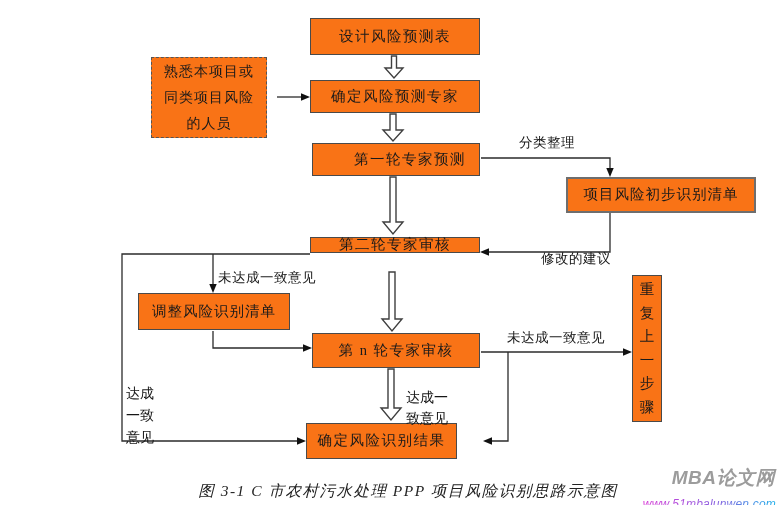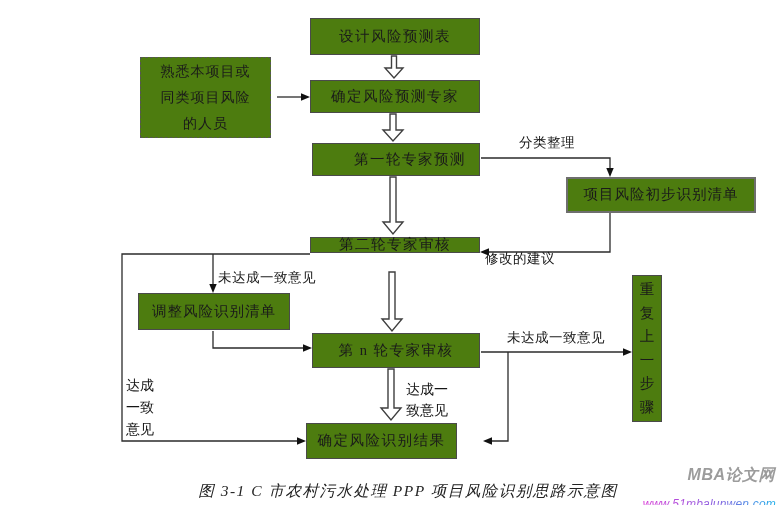--- a/index.html
+++ b/index.html
@@ -5,40 +5,40 @@
   html,body{margin:0;padding:0;background:#fff;}
   .stage{
     position:relative;width:780px;height:505px;background:#ffffff;overflow:hidden;
     font-family:"Liberation Serif","DejaVu Serif",serif;color:#1a1a1a;
   }
   .wires{position:absolute;left:0;top:0;width:780px;height:505px;}
   .wires .ln{fill:none;stroke:#2b2b2b;stroke-width:1.3px;}
   .wires .ah{fill:#111;stroke:none;}
   .wires .block{fill:#ffffff;stroke:#3f3f3f;stroke-width:1.4px;}
   .node{
-    position:absolute;box-sizing:border-box;background:#4d7c0f;
+    position:absolute;box-sizing:border-box;background:#f97316;
     border:1.6px solid #4a4a4a;
     display:flex;align-items:center;justify-content:center;
     font-size:14.5px;letter-spacing:1.5px;text-align:center;line-height:1.2;
   }
   .node.gray{border:2px solid #6e6e6e;margin-left:48px;}
   .node.dashedbox{border:1.6px dashed #555;font-size:14px;letter-spacing:1px;}
   .node.dashedbox .inner{width:100px;line-height:26px;white-space:normal;}
   .node.vertical .inner{width:16px;line-height:23.5px;letter-spacing:0;white-space:normal;font-size:14.5px;}
   .lbl{
     position:absolute;font-size:13.5px;letter-spacing:.5px;white-space:nowrap;color:#161616;
   }
-  .lbl.wrap{white-space:normal;text-align:center;}
+  .lbl.wrap{white-space:normal;text-align:center;margin-top:8px;}
   .caption{
     position:absolute;left:0;top:481px;width:780px;padding-left:36px;box-sizing:border-box;
     text-align:center;font-size:15.5px;font-style:italic;letter-spacing:1.5px;color:#222;
   }
   .wm-name{
     position:absolute;right:5px;top:465px;font-family:"Liberation Sans","DejaVu Sans",sans-serif;
-    font-size:16px;font-weight:bold;font-style:italic;color:#9c9c9c;letter-spacing:.5px;
+    font-size:19px;font-weight:bold;font-style:italic;color:#9c9c9c;letter-spacing:.5px;
   }
   .wm-url{
     position:absolute;right:4px;top:497px;font-family:"Liberation Sans","DejaVu Sans",sans-serif;
     font-size:12px;font-style:italic;color:#9a4fd8;letter-spacing:.2px;
   }
   @supports ((-webkit-background-clip: text) or (background-clip: text)){
     .wm-url{
       background:linear-gradient(90deg,#d63ad6 0%,#8a62e0 55%,#1fb0ea 100%);
       -webkit-background-clip:text;background-clip:text;color:transparent;
     }
@@ -88,21 +88,21 @@
     <path class="block" d="M390,114 V130 H383 L393,141 L403,130 H396 V114 Z"></path>
     <path class="block" d="M390,177 V222 H383 L393,234 L403,222 H396 V177 Z"></path>
     <path class="block" d="M389,272 V319 H382 L392,331 L402,319 H395 V272 Z"></path>
     <path class="block" d="M388,369 V408 H381 L391,420 L401,408 H394 V369 Z"></path>
   </svg>
 
   <div class="node" style="left:310px;top:18px;width:170px;height:37px;">
     <span class="inner">设计风险预测表</span>
   </div>
 
-  <div class="node dashedbox" style="left:140px;top:57px;width:131px;height:81px;">
+  <div class="node dashedbox" style="left:151px;top:57px;width:116px;height:81px;">
     <span class="inner">熟悉本项目或同类项目风险的人员</span>
   </div>
 
   <div class="node" style="left:310px;top:80px;width:170px;height:33px;">
     <span class="inner">确定风险预测专家</span>
   </div>
 
   <div class="node" style="left:312px;top:143px;width:168px;height:33px;padding-left:28px;">
     <span class="inner">第一轮专家预测</span>
   </div>
@@ -126,21 +126,21 @@
   <div class="node" style="left:312px;top:333px;width:168px;height:35px;">
     <span class="inner">第 n 轮专家审核</span>
   </div>
 
   <div class="node" style="left:306px;top:423px;width:151px;height:36px;">
     <span class="inner">确定风险识别结果</span>
   </div>
 
   <div class="lbl" style="left:519px;top:134px;">分类整理</div>
 
-  <div class="lbl" style="left:485px;top:250px;width:126px;text-align:left;">修改的建议</div>
+  <div class="lbl" style="left:485px;top:250px;width:126px;text-align:right;">修改的建议</div>
 
   <div class="lbl" style="left:218px;top:269px;">未达成一致意见</div>
 
   <div class="lbl" style="left:507px;top:329px;">未达成一致意见</div>
 
   <div class="lbl wrap" style="left:126px;top:375px;width:32px;line-height:22px;letter-spacing:0;font-size:14px;text-align:left;">达成一致意见</div>
 
   <div class="lbl wrap" style="left:406px;top:379px;width:47px;line-height:21px;letter-spacing:0;font-size:14px;text-align:left;">达成一致意见</div>
 
   <div class="caption">图 3-1 C 市农村污水处理 PPP 项目风险识别思路示意图</div>

